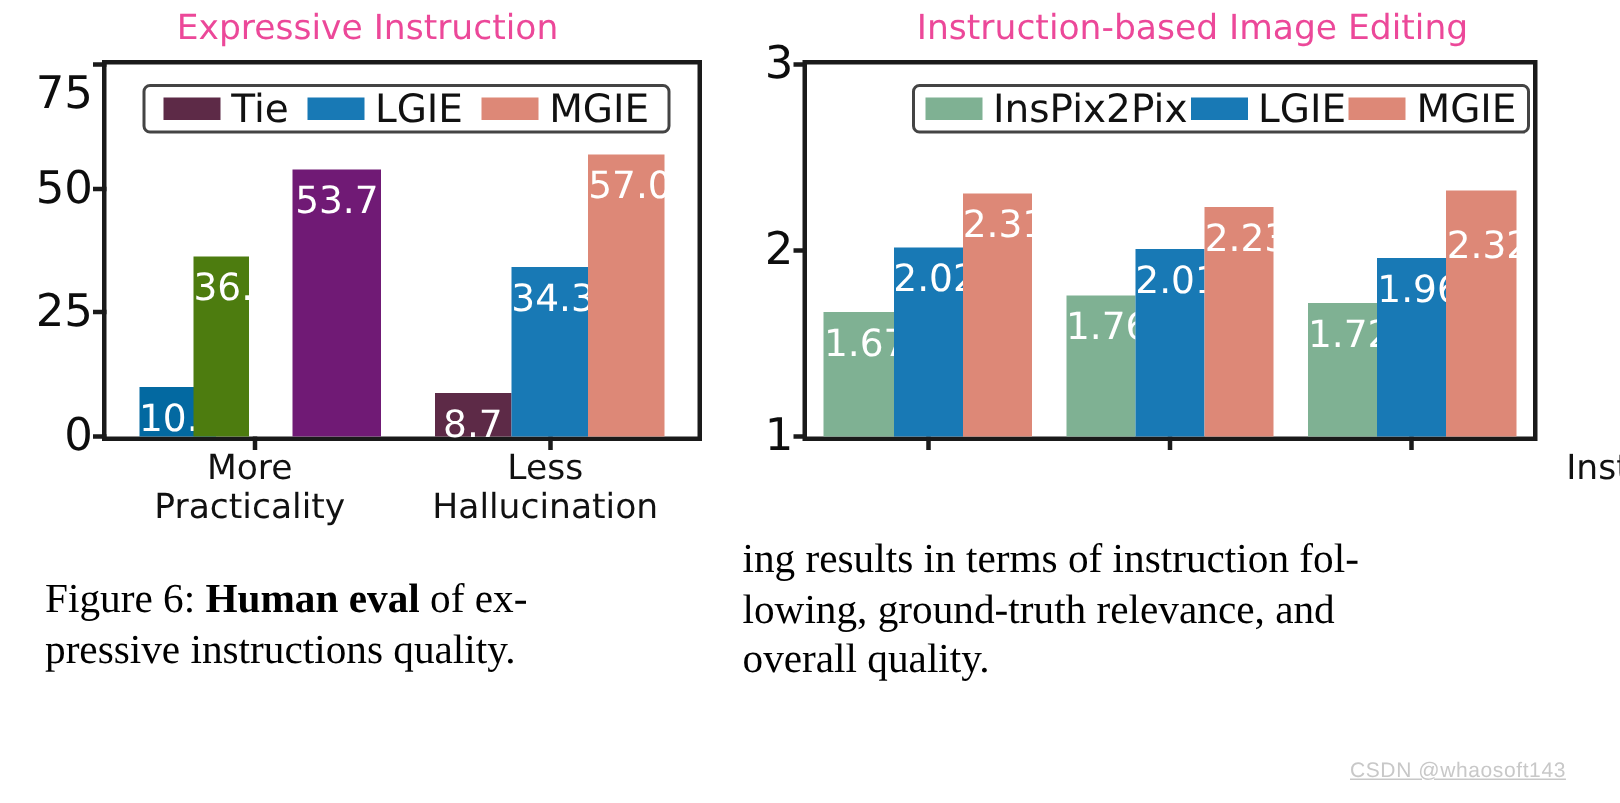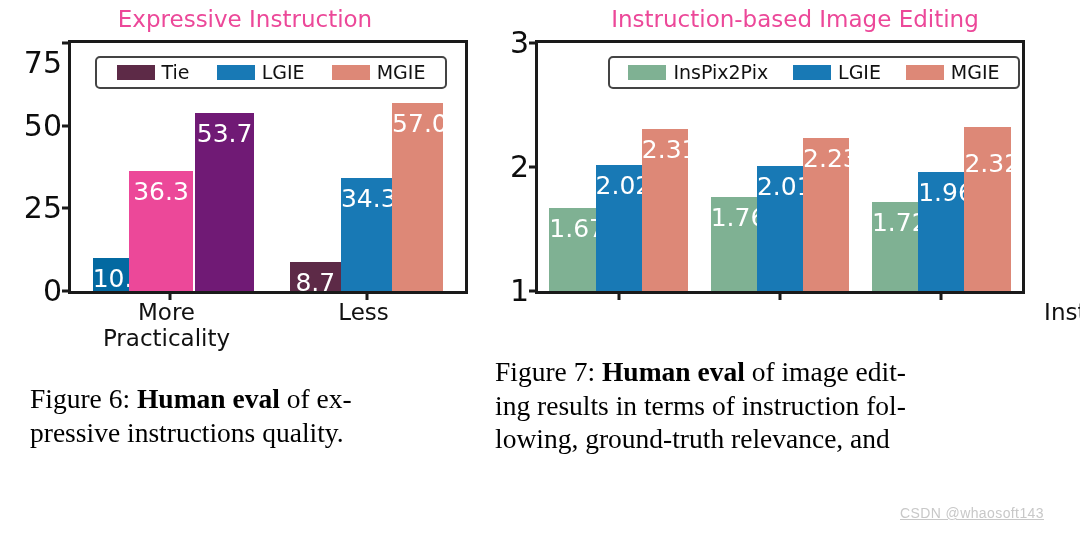--- a/index.html
+++ b/index.html
@@ -106,21 +106,21 @@
     display: flex;
     align-items: center;
     gap: 7px;
   }
   .legend-swatch {
     width: 38px;
     height: 15px;
     display: inline-block;
   }
   .legend-label {
-    font-size: 19px;
+    font-size: 26px;
     color: #111111;
     line-height: 1;
     white-space: nowrap;
   }
 
   
   .xlabel {
     position: absolute;
     text-align: center;
     font-size: 23px;
@@ -172,21 +172,21 @@
         <div class="ytick-mark" style="top: 0px;"></div>
       </div>
     <div id="fig6-xticks">
         <div class="xtick-mark" style="left: 98.5px;"></div>
         <div class="xtick-mark" style="left: 295.5px;"></div>
       </div>
     <div id="fig6-bars">
         <div class="bar" style="left: 21.67px; width: 51.22px; height: 33.0667px; background: #0369a1;">
           <div class="bar-value" style="top: 8px;">10.0</div>
         </div>
-        <div class="bar" style="left: 58px; width: 64px; height: 120.032px; background: #ec4899;">
+        <div class="bar" style="left: 58px; width: 37px; height: 120.032px; background: #4d7c0f;">
           <div class="bar-value" style="top: 8px;">36.3</div>
         </div>
         <div class="bar" style="left: 124.11px; width: 59px; height: 177.568px; background: #701a75;">
           <div class="bar-value" style="top: 8px;">53.7</div>
         </div>
         <div class="bar" style="left: 218.67px; width: 51.22px; height: 28.768px; background: rgb(93, 42, 71);">
           <div class="bar-value" style="top: 8px;">8.7</div>
         </div>
         <div class="bar" style="left: 269.89px; width: 51.22px; height: 113.419px; background: rgb(24, 121, 181);">
           <div class="bar-value" style="top: 8px;">34.3</div>
@@ -212,20 +212,21 @@
       </div>
   </div>
 
   <div id="fig6-xlabels">
       <div class="xlabel" style="left: 166.5px; top: 300px;">
         <span>More</span>
         <span>Practicality</span>
       </div>
       <div class="xlabel" style="left: 363.5px; top: 300px;">
         <span>Less</span>
+        <span>Hallucination</span>
       </div>
     </div>
 </div>
 
 <div class="caption" id="fig6-caption" style="left:30px; top:382px; width:450px;">
   <span class="line">
     <span>Figure 6: </span><b>Human eval</b><span> of ex-</span>
   </span>
   <span class="line">pressive instructions quality.</span>
 </div>
@@ -296,20 +297,18 @@
   </div>
 
   <div id="fig7-xlabels">
       <div class="xlabel" style="left: 615.667px; top: 300px;">
         <span>Instruction</span>
       </div>
     </div>
 </div>
 
 <div class="caption" id="fig7-caption" style="left:495px; top:355px; width:560px;">
-  <span class="line">
-    <span>Figure 7: </span><b>Human eval</b><span> of image edit-</span>
-  </span>
   <span class="line">ing results in terms of instruction fol-</span>
   <span class="line">lowing,  ground-truth  relevance,  and</span>
+  <span class="line">overall quality.</span>
 </div>
 
 <div class="watermark" style="left:900px; top:505px;">CSDN @whaosoft143</div>
 
 </body></html>

